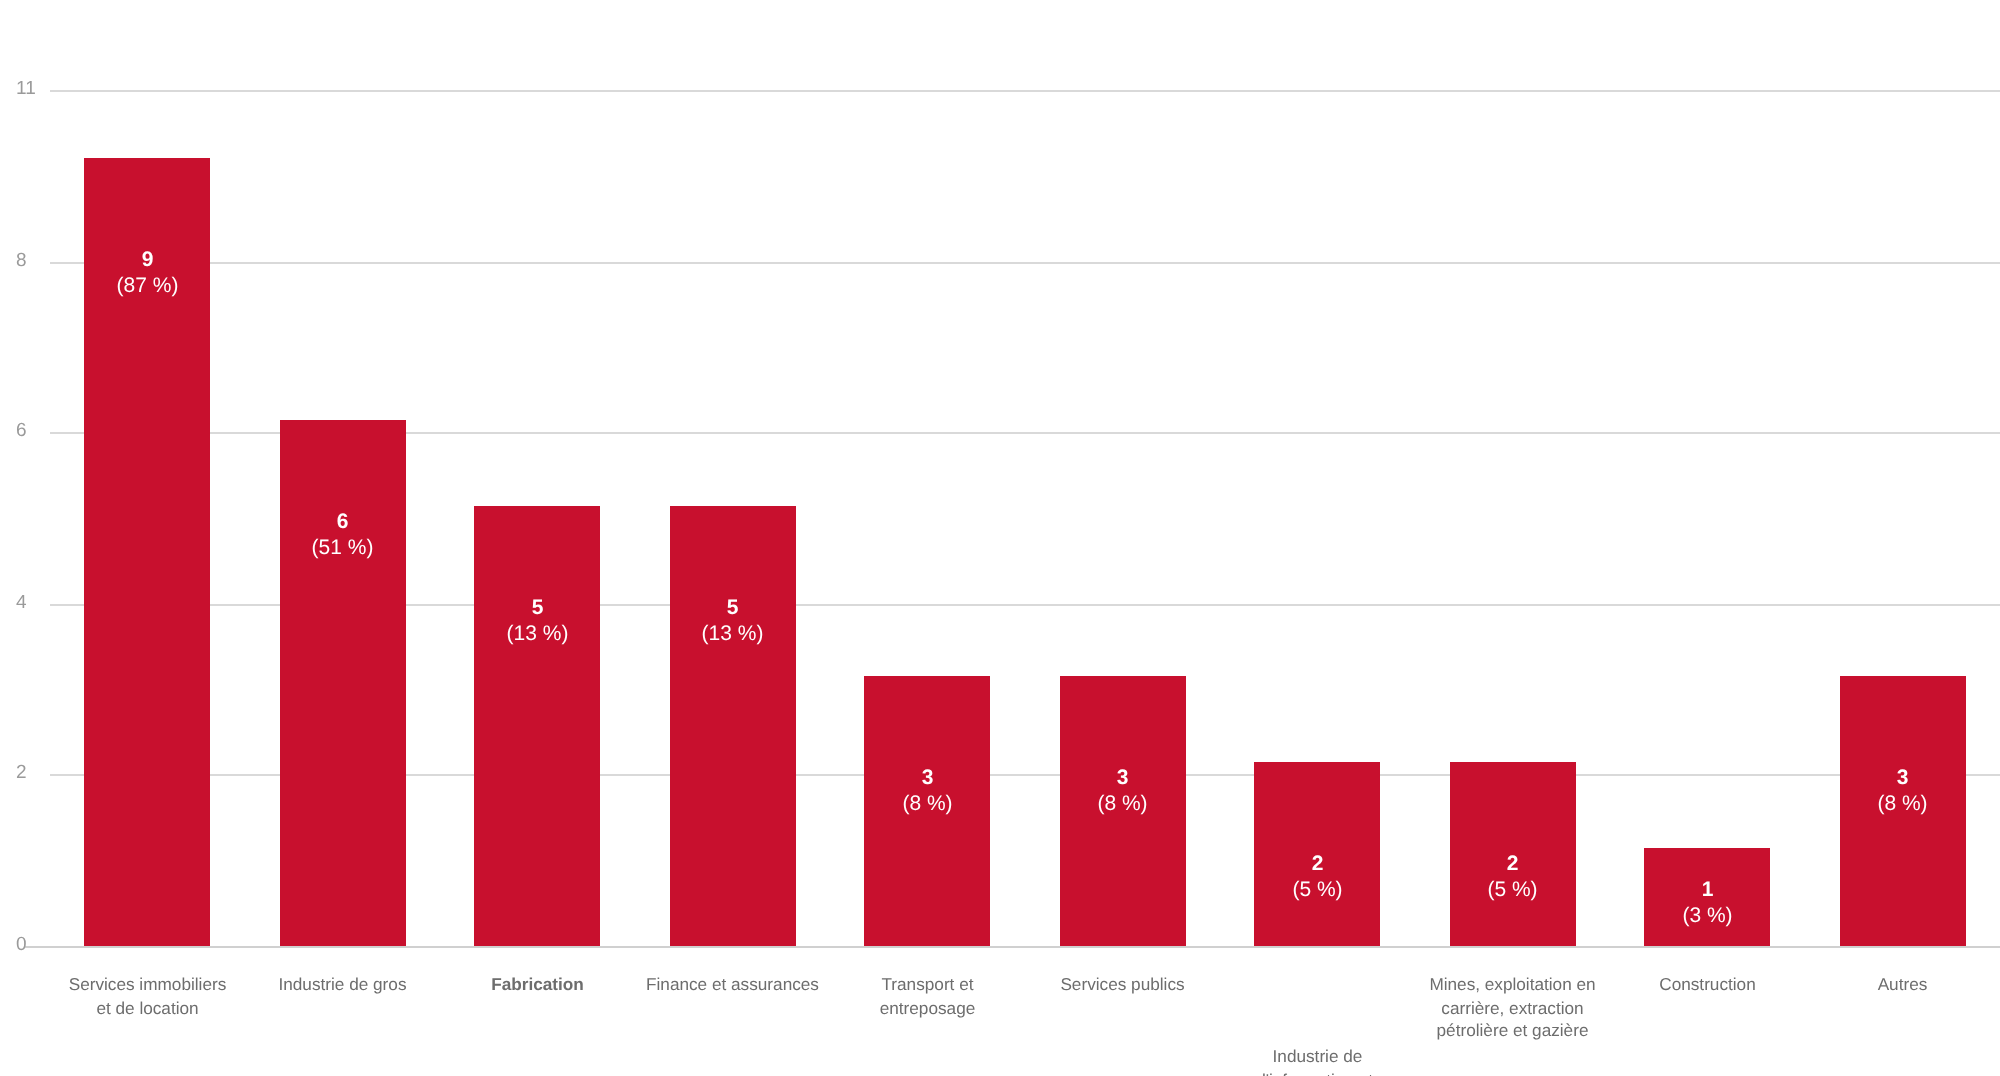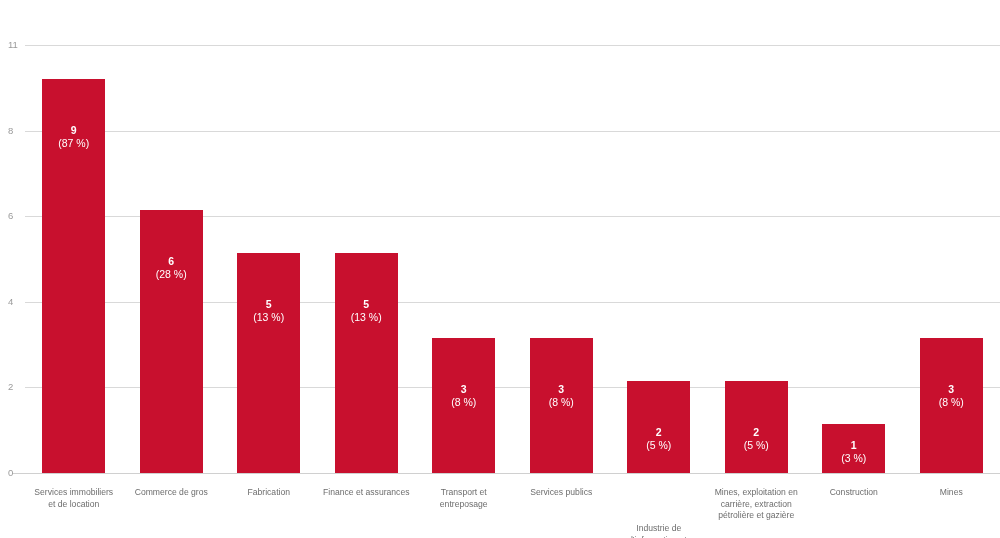--- a/index.html
+++ b/index.html
@@ -119,21 +119,21 @@
   <div class="bars-layer" id="bars">
       <div class="bar" style="left: 42.25px; width: 63px; height: 393.76px; background: rgb(200, 16, 46);">
         <div class="bar-label" style="top: 45px;">
           <span class="val">9</span>
           <span class="pct">(87 %)</span>
         </div>
       </div>
       <div class="bar" style="left: 139.75px; width: 63px; height: 263.22px; background: rgb(200, 16, 46);">
         <div class="bar-label" style="top: 45px;">
           <span class="val">6</span>
-          <span class="pct">(28 %)</span>
+          <span class="pct">(51 %)</span>
         </div>
       </div>
       <div class="bar" style="left: 237.25px; width: 63px; height: 220.42px; background: rgb(200, 16, 46);">
         <div class="bar-label" style="top: 45px;">
           <span class="val">5</span>
           <span class="pct">(13 %)</span>
         </div>
       </div>
       <div class="bar" style="left: 334.75px; width: 63px; height: 220.42px; background: rgb(200, 16, 46);">
         <div class="bar-label" style="top: 45px;">
@@ -175,29 +175,29 @@
         <div class="bar-label" style="top: 45px;">
           <span class="val">3</span>
           <span class="pct">(8 %)</span>
         </div>
       </div>
     </div>
 
   <div id="xticks">
       <div class="xtick-label" style="left: 25px; width: 97.5px;">Services immobiliers
 et de location</div>
-      <div class="xtick-label" style="left: 122.5px; width: 97.5px;">Commerce de gros</div>
-      <div class="xtick-label" style="left: 220px; width: 97.5px;">Fabrication</div>
+      <div class="xtick-label" style="left: 122.5px; width: 97.5px;">Industrie de gros</div>
+      <div class="xtick-label" style="left: 220px; width: 97.5px; font-weight: bold;">Fabrication</div>
       <div class="xtick-label" style="left: 317.5px; width: 97.5px;">Finance et assurances</div>
       <div class="xtick-label" style="left: 415px; width: 97.5px;">Transport et
 entreposage</div>
       <div class="xtick-label" style="left: 512.5px; width: 97.5px;">Services publics</div>
       <div class="xtick-label" style="left: 610px; width: 97.5px; margin-top: 36px;">Industrie de
 l'information et
 industrie culturelle</div>
       <div class="xtick-label" style="left: 707.5px; width: 97.5px;">Mines, exploitation en
 carrière, extraction
 pétrolière et gazière</div>
       <div class="xtick-label" style="left: 805px; width: 97.5px;">Construction</div>
-      <div class="xtick-label" style="left: 902.5px; width: 97.5px;">Mines</div>
+      <div class="xtick-label" style="left: 902.5px; width: 97.5px;">Autres</div>
     </div>
 
 </div>
 
 </body></html>

